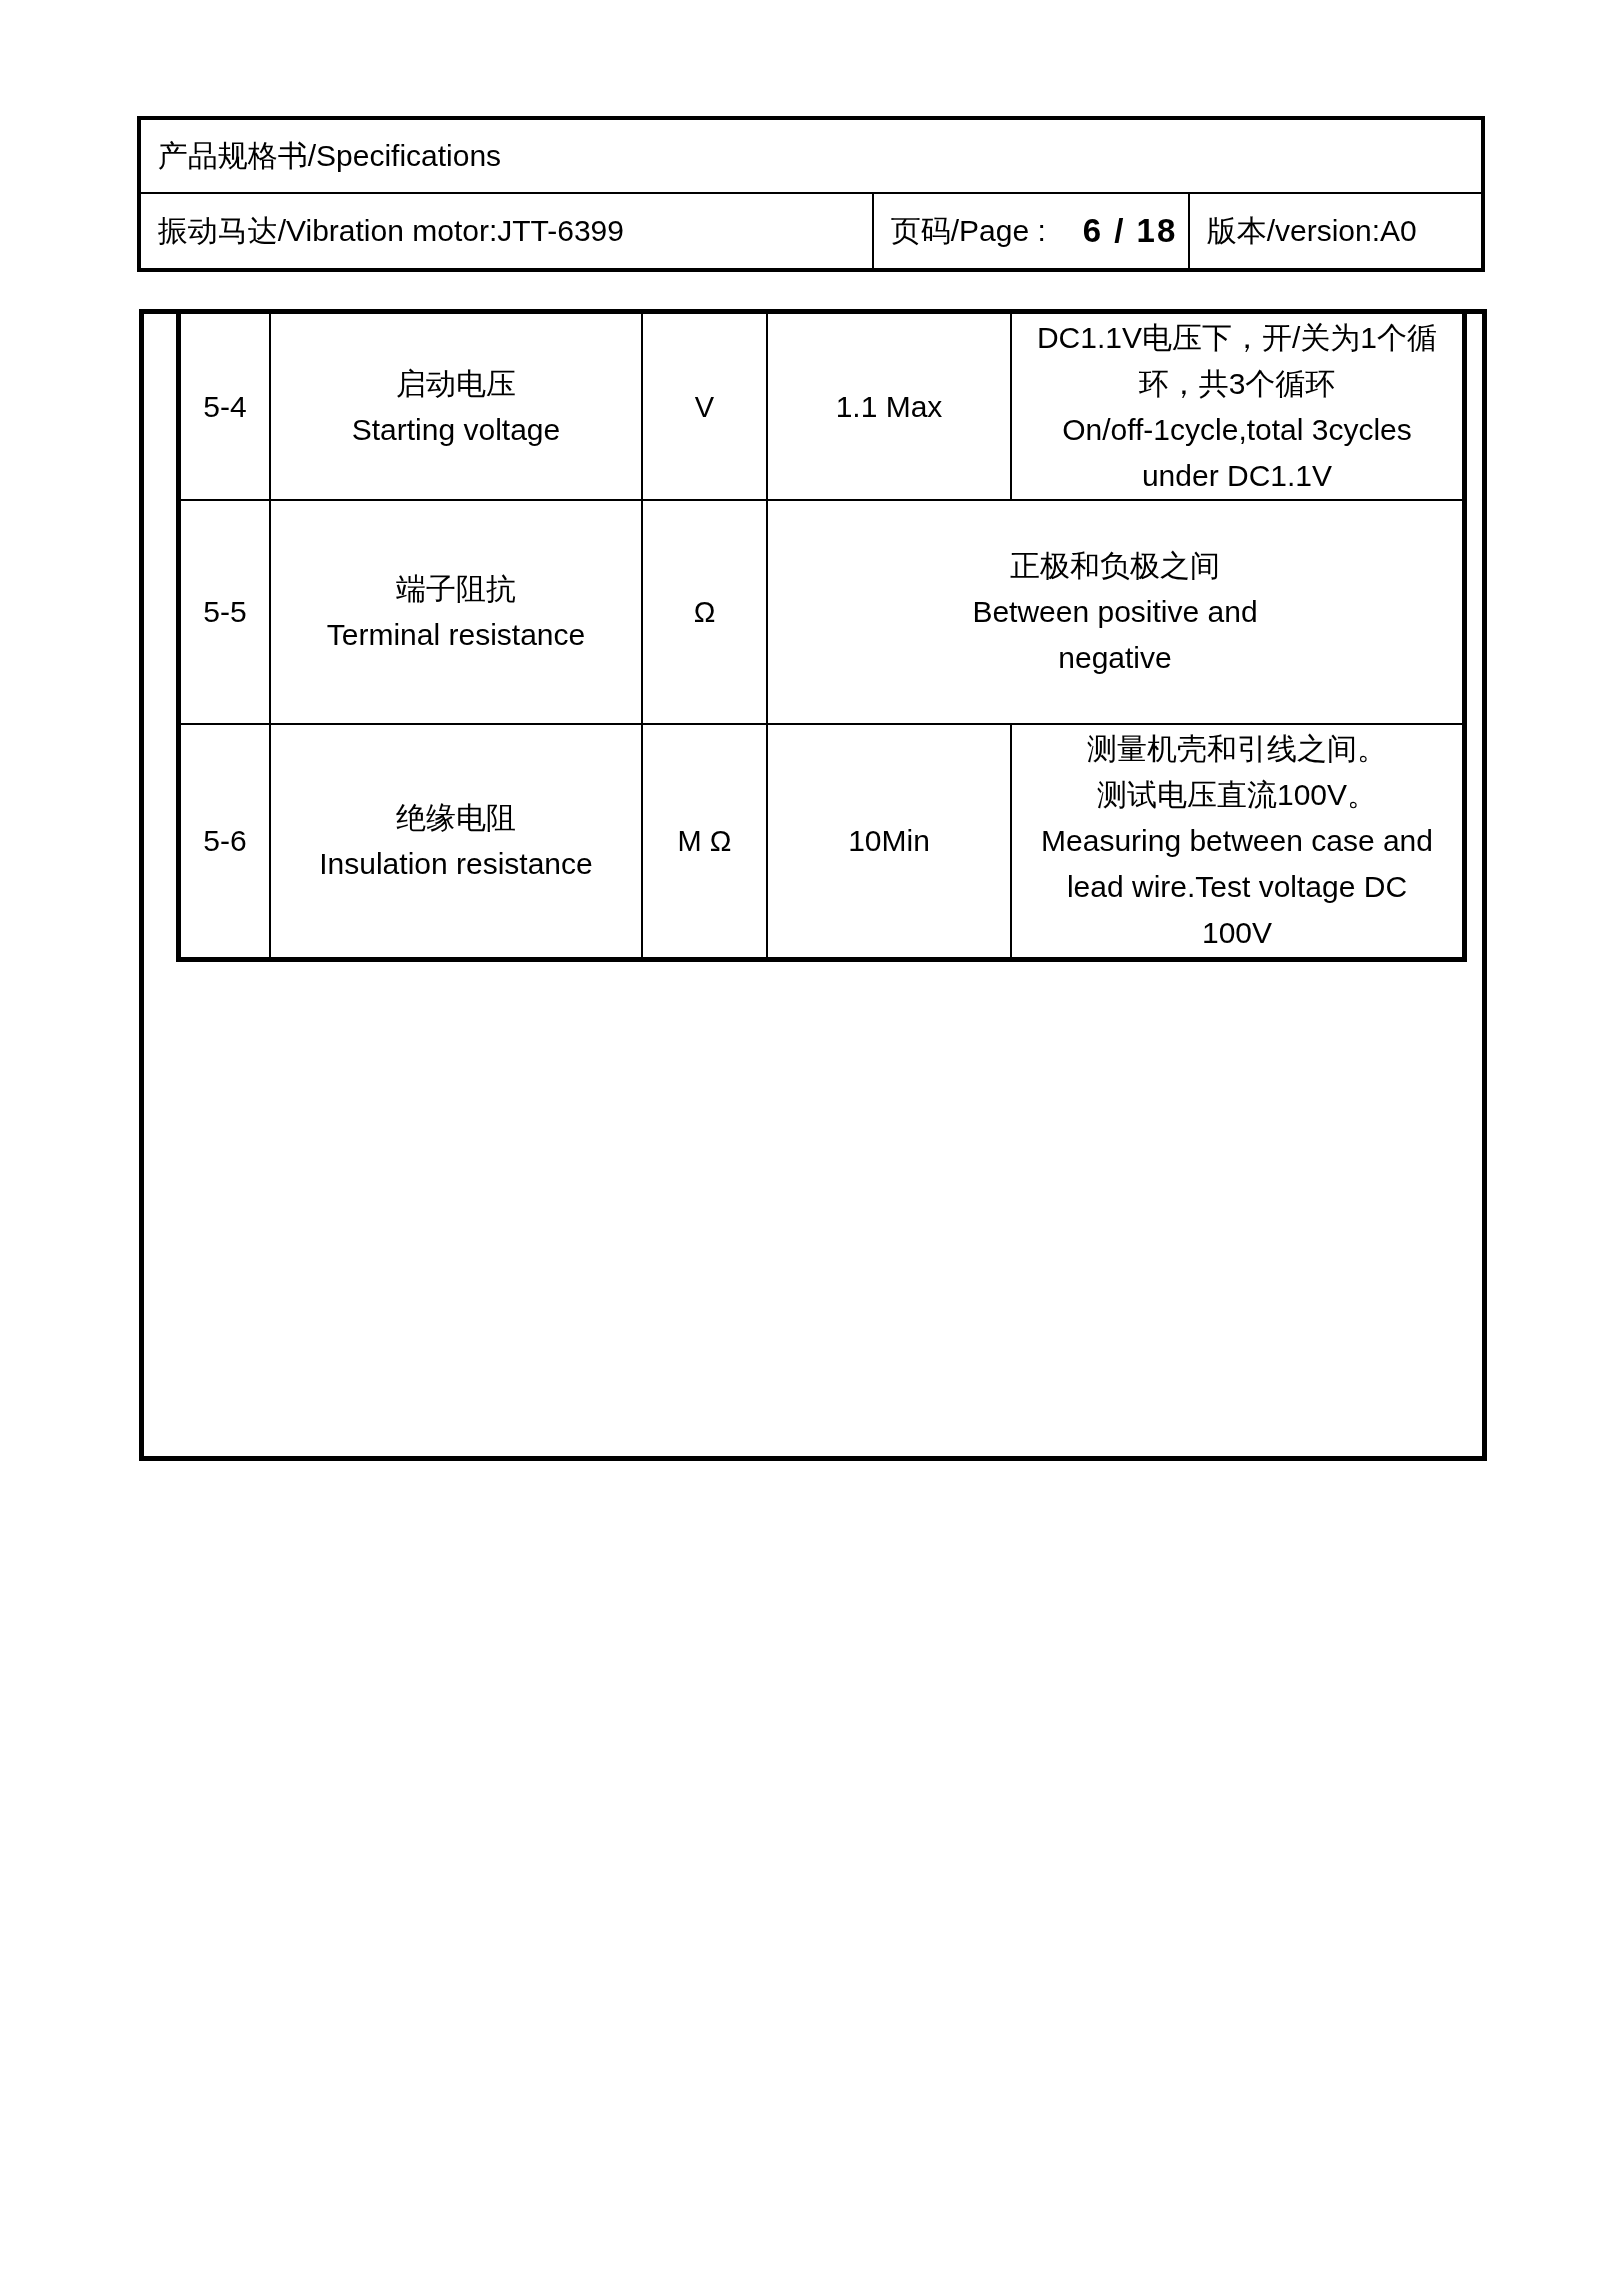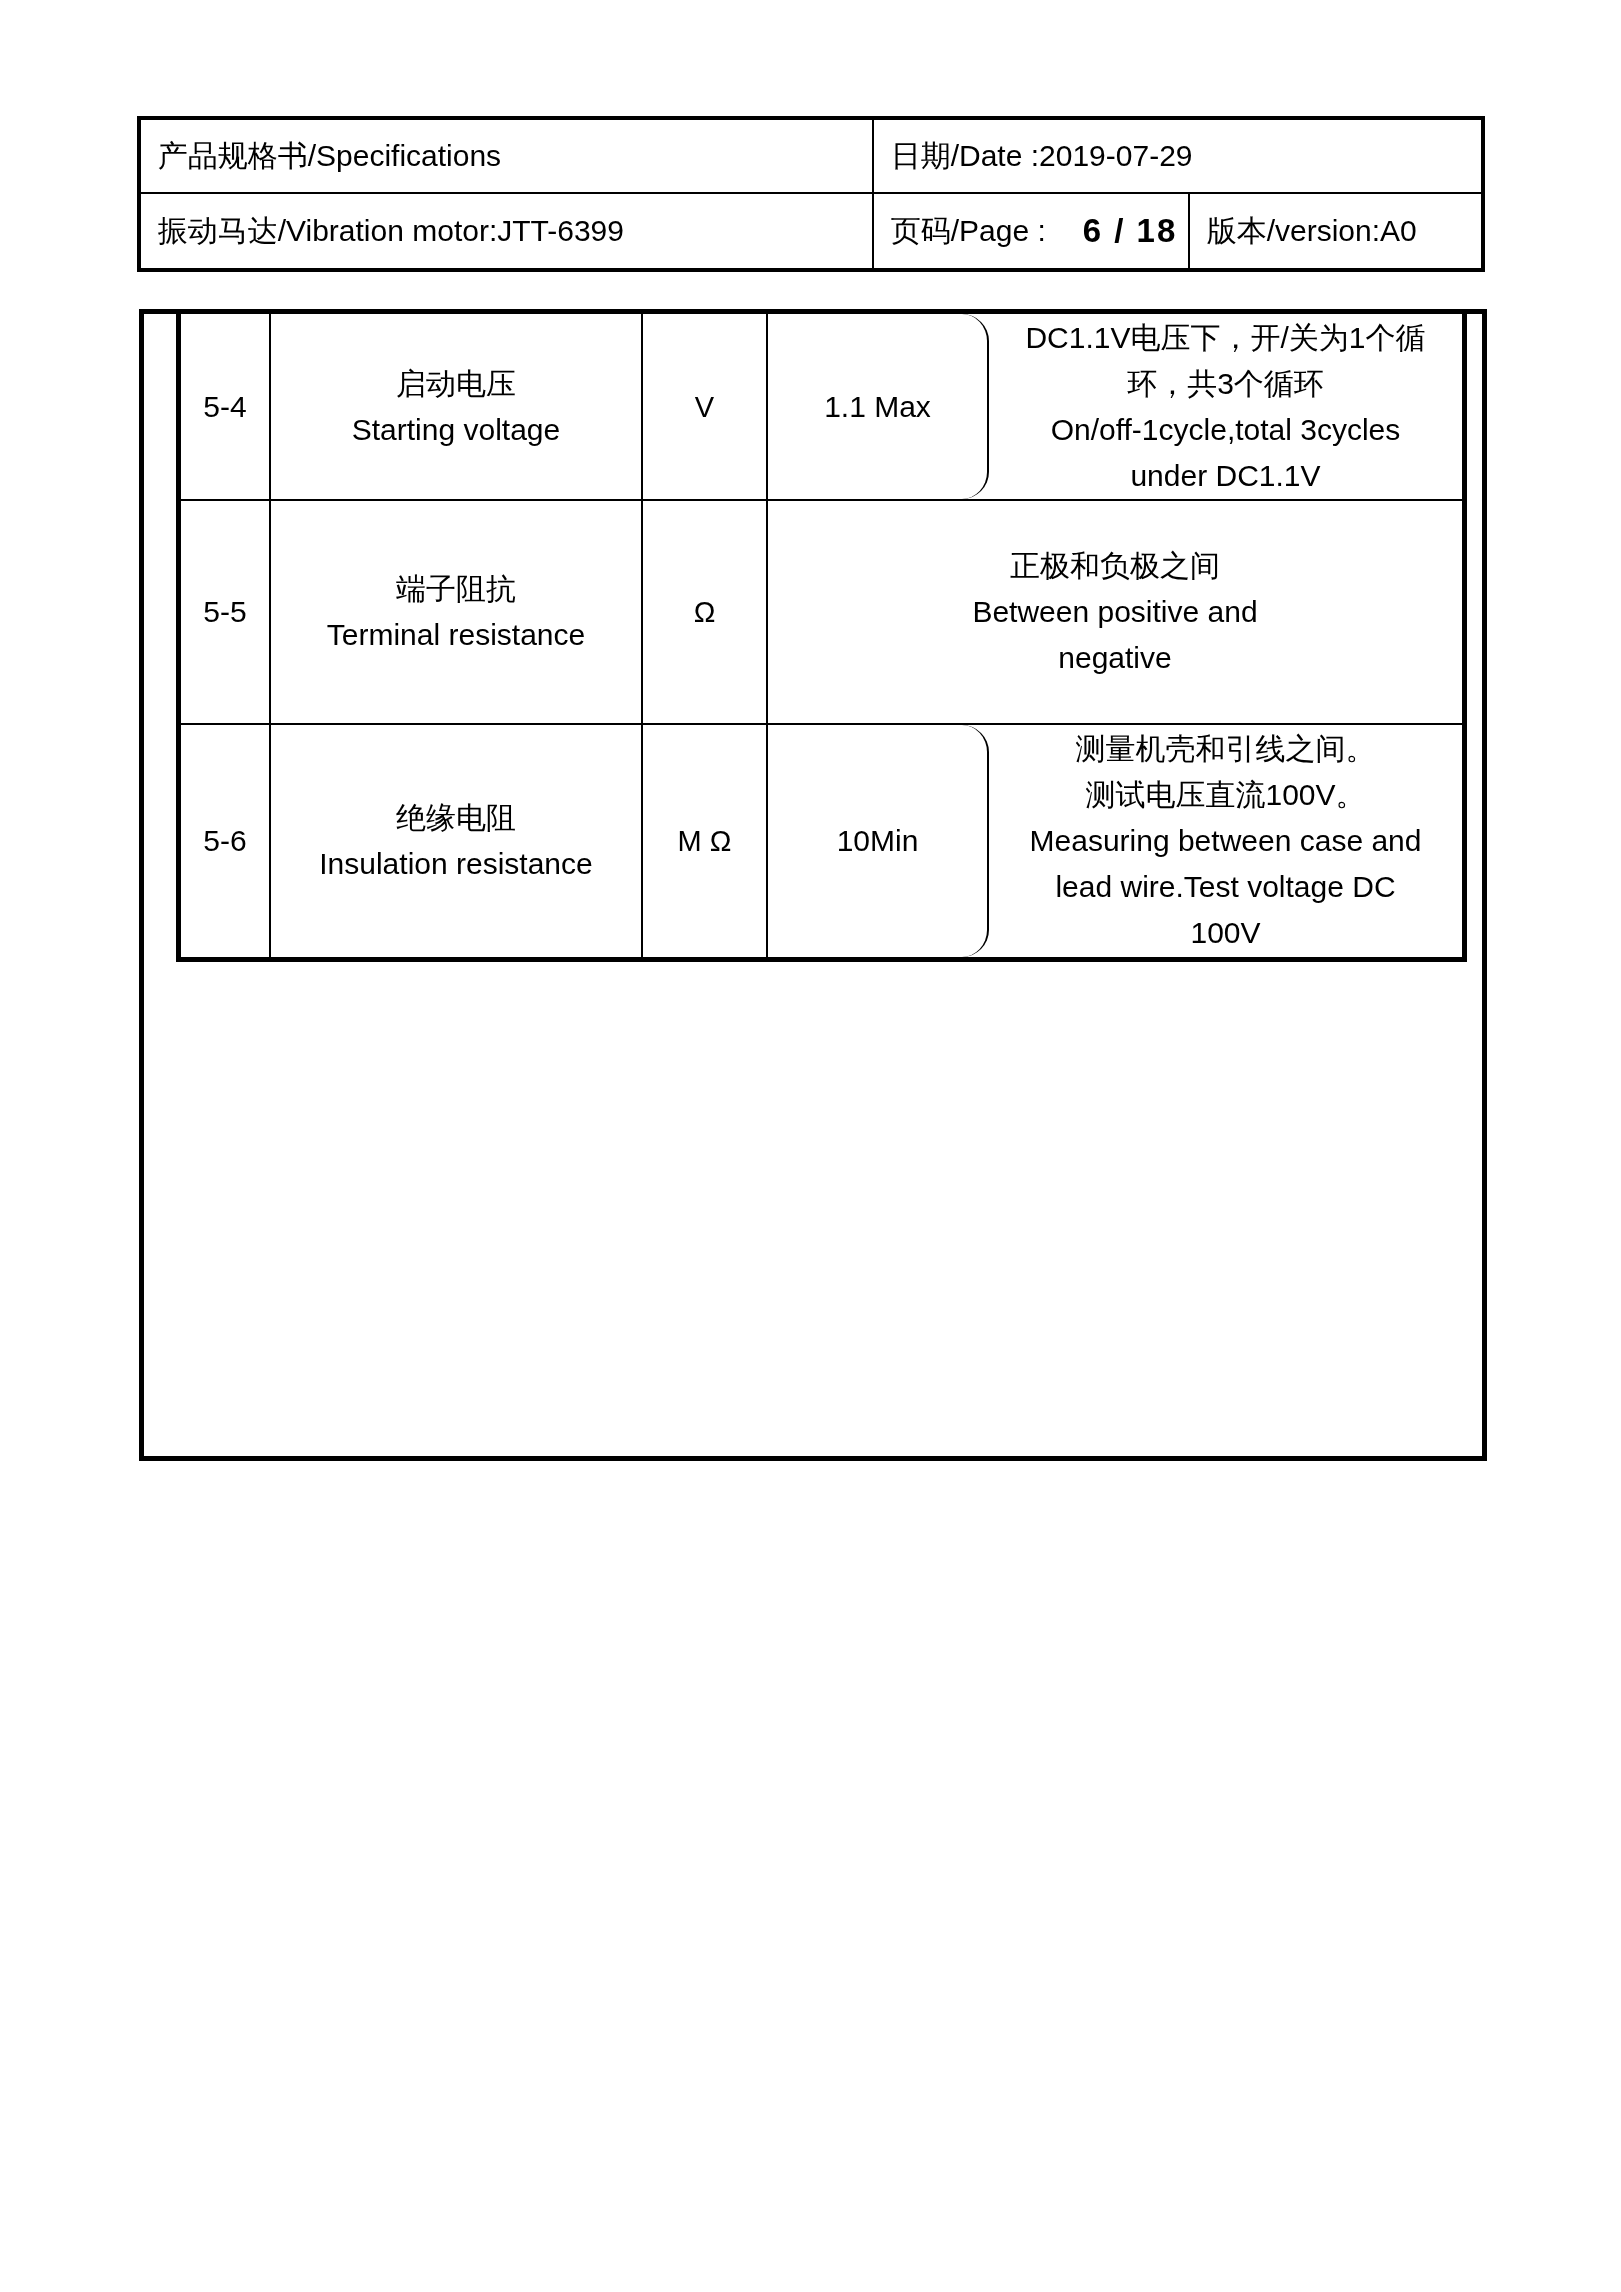--- a/index.html
+++ b/index.html
@@ -86,36 +86,33 @@
     align-items: center;
     text-align: center;
     font-size: 30px;
     line-height: 46px;
     overflow: hidden;
   }
   .scell:last-child { border-right: none; }
   .col-no    { width: 90px; }
   .col-item  { width: 372px; }
   .col-unit  { width: 125px; font-size: 29px; }
-  .col-value { width: 221px; border-radius: 27px; }
+  .col-value { width: 244px; }
   .col-remark{ flex: 1; }
   .tline { display: block; }
 </style>
 </head>
 <body>
 
 <div id="page">
 
   <div id="header-table">
     <div class="hrow hrow-1">
       <div class="hcell hc-left">
         <span>产品规格书/Specifications</span>
-      </div>
-      <div class="hcell">
-        <span>日期/Date :2019-07-29</span>
       </div>
     </div>
     <div class="hrow hrow-2">
       <div class="hcell hc-left">
         <span>振动马达/Vibration motor:JTT-6399</span>
       </div>
       <div class="hcell hc-page">
         <span>页码/Page :</span>
         <span class="page-value">6 / 18</span>
       </div>

